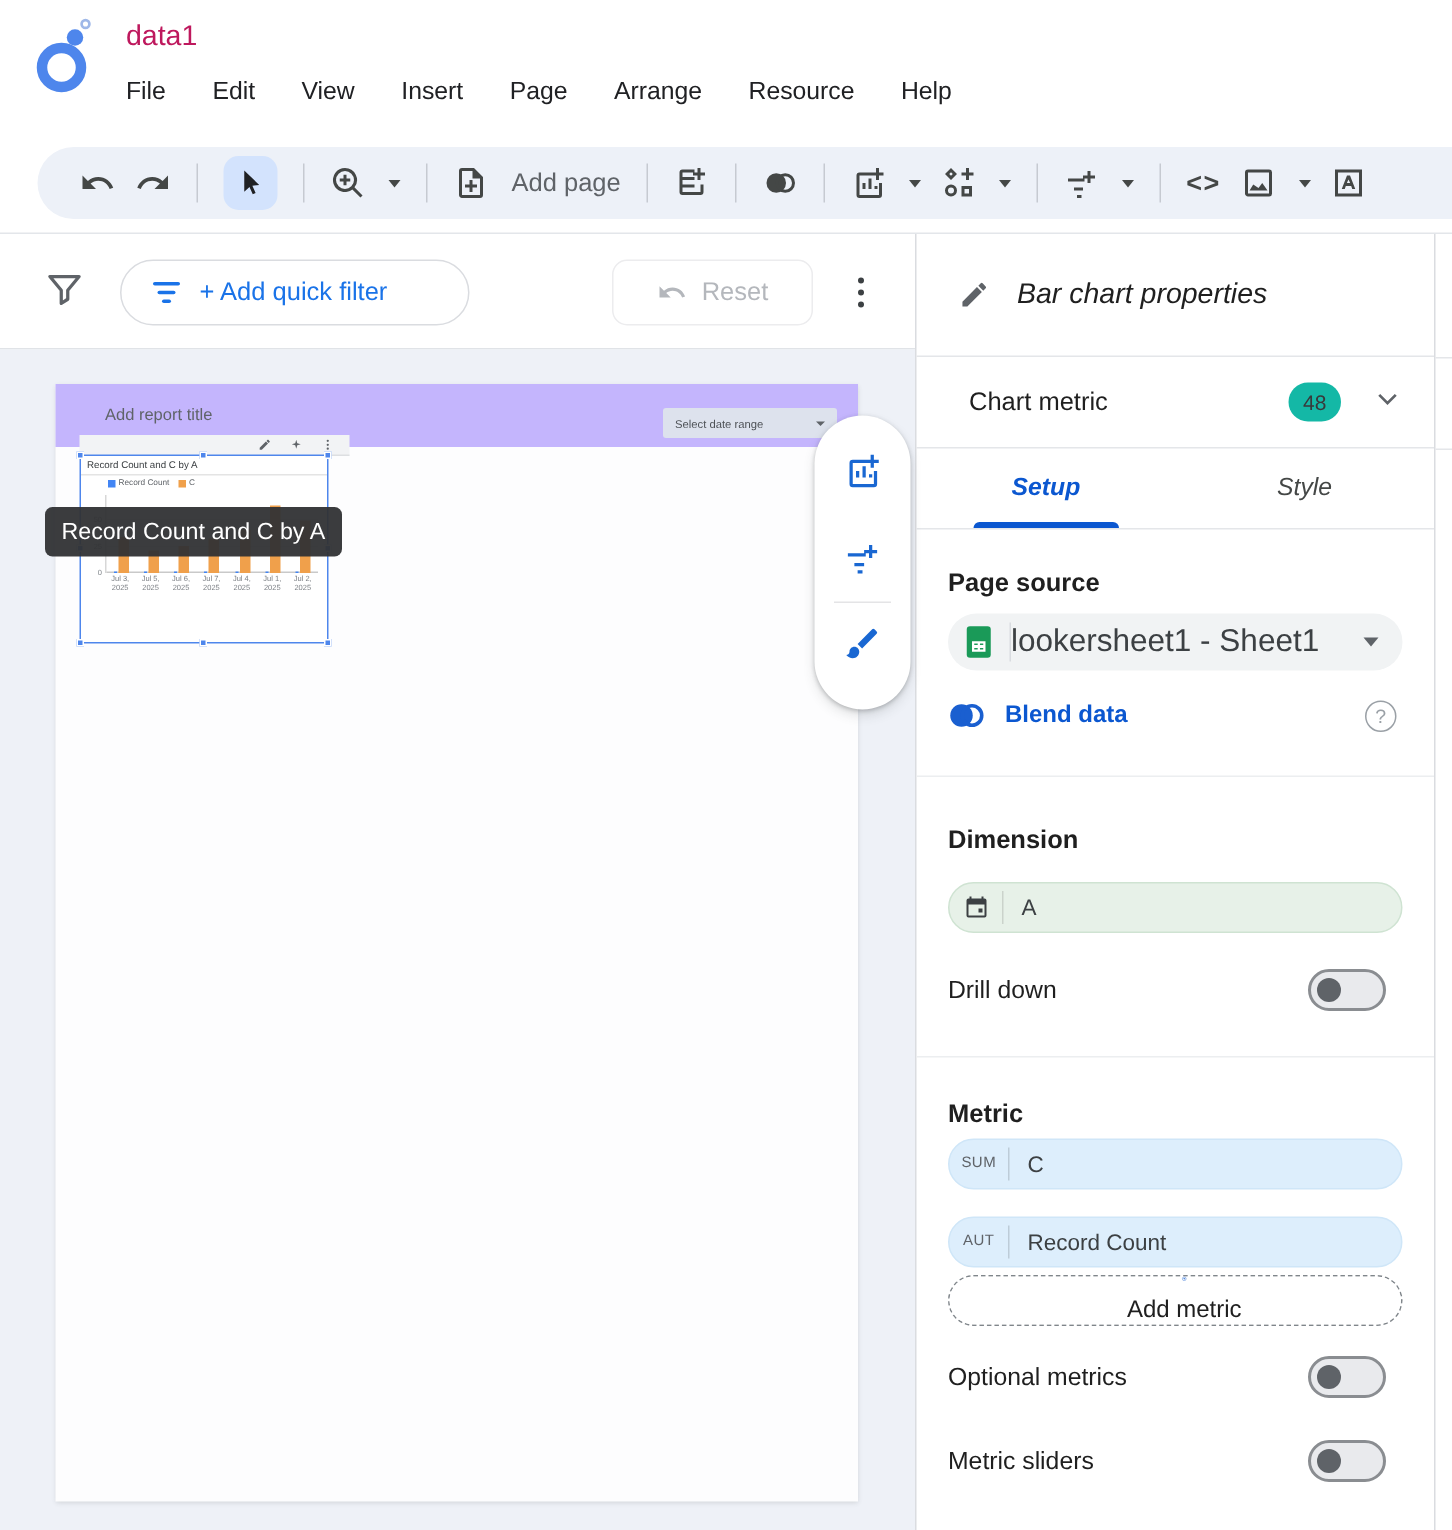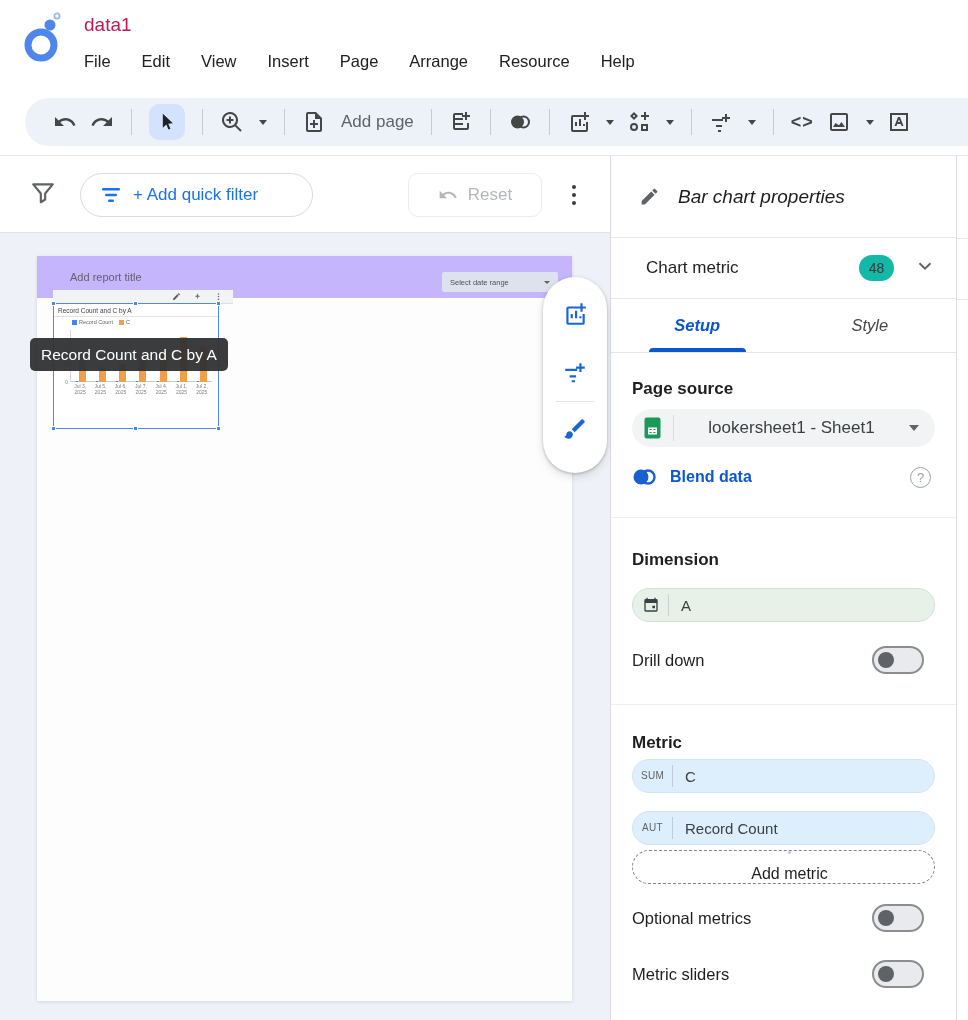--- a/index.html
+++ b/index.html
@@ -111,21 +111,21 @@
   .tab.active::after { content:""; position:absolute; left:38px; right:38px; bottom:0; height:4px;
     background:#0b57d0; border-radius:4px 4px 0 0; }
   .p-body { padding:0 21px; }
   .sec-h { font-size:17px; font-weight:bold; color:#1f1f1f; }
   .h-ds { margin-top:26px; } .h-dim { margin-top:32px; } .h-met { margin-top:28px; }
 
   .src-select { margin-top:10px; height:38px; background:#f1f3f4; border-radius:19px;
     display:flex; align-items:center; cursor:pointer; }
   .src-icon { width:42px; display:flex; justify-content:center; align-items:center;
     border-right:1px solid #d9dce0; height:26px; }
-  .src-label { flex:1; text-align:center; font-size:17px; color:#3c4043; }
+  .src-label { flex:1; font-size:21px; color:#3c4043; }
   .src-caret { width:0; height:0; border-left:5px solid transparent; border-right:5px solid transparent;
     border-top:6px solid #5f6368; margin-right:16px; }
 
   .blend-row { margin-top:12px; height:36px; display:flex; align-items:center; gap:13px; }
   .blend-row .lbl { font-size:16px; font-weight:bold; color:#0b57d0; flex:1; cursor:pointer; }
   .help-c { width:21px; height:21px; border:1.5px solid #9aa0a6; border-radius:50%; color:#9aa0a6;
     font-size:13px; display:flex; align-items:center; justify-content:center; margin-right:4px; }
 
   .sec-div { height:1px; background:#eceef0; margin:22px -21px 0 -21px; }
   .sec-div2 { height:1px; background:#eceef0; margin:30px -21px 0 -21px; }

